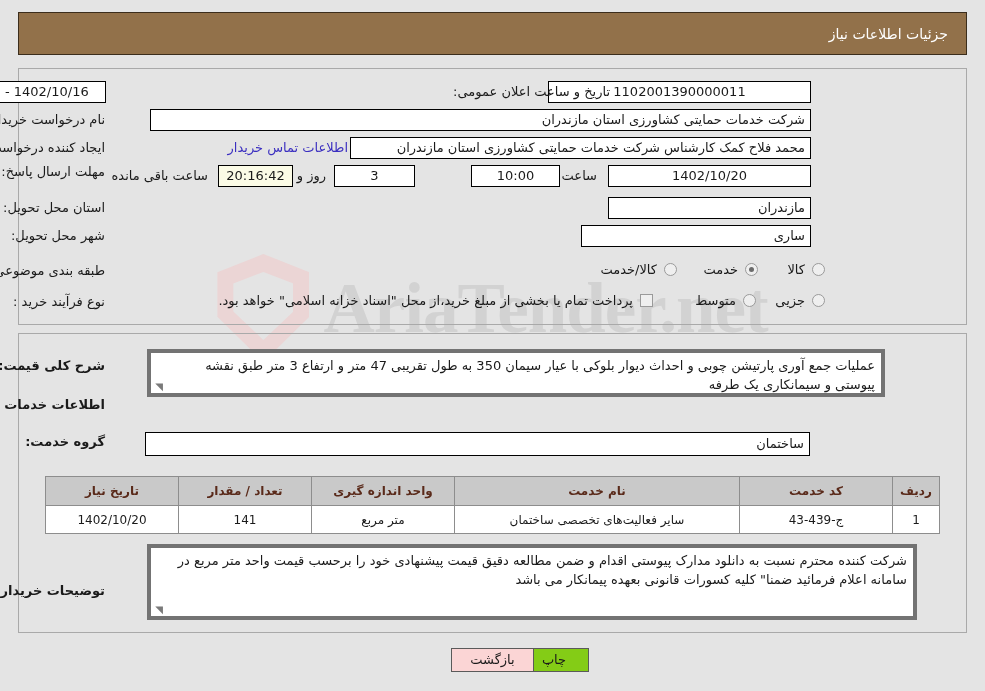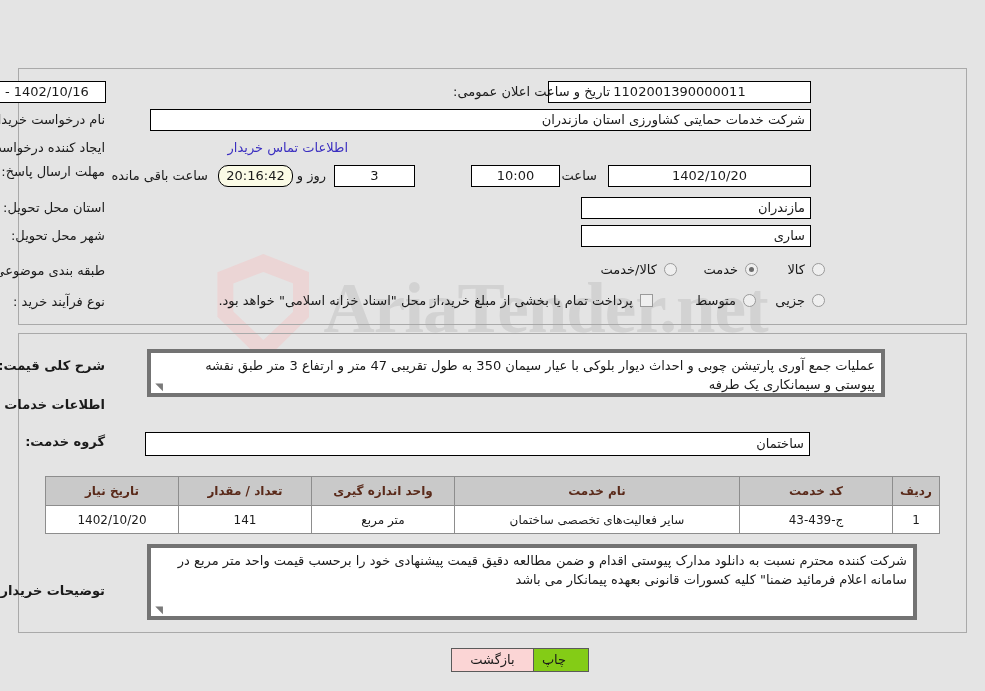--- a/index.html
+++ b/index.html
@@ -244,46 +244,50 @@
 </head>
 <body>
 
 <div id="page">
 
   <div class="watermark">
     <div class="wm-shield"></div>
     <div class="wm-text">AriaTender.net</div>
   </div>
 
+  <div class="title-bar">
+    <span class="t">جزئیات اطلاعات نیاز</span>
+  </div>
 
   <div class="panel" id="panel-top"></div>
 
   <div class="lbl" style="right:880px; top:84px;">شماره نیاز:</div>
   <div class="inp center" style="right:174px; top:81px; width:263px;">1102001390000011</div>
 
   <div class="lbl" style="right:375px; top:84px;">تاریخ و ساعت اعلان عمومی:</div>
   <div class="inp center" style="right:879px; top:81px; width:160px;">1402/10/16 - 12:18</div>
 
   <div class="lbl" style="right:880px; top:112px;">نام درخواست خریدار:</div>
   <div class="inp" style="right:174px; top:109px; width:661px;">شرکت خدمات حمایتی کشاورزی استان مازندران</div>
 
   <div class="lbl" style="right:880px; top:140px;">ایجاد کننده درخواست:</div>
+  <div class="inp" style="right:174px; top:137px; width:461px;">محمد فلاح  کمک کارشناس شرکت خدمات حمایتی کشاورزی استان مازندران</div>
   <div class="link" style="right:637px; top:140px;">اطلاعات تماس خریدار</div>
 
   <div class="lbl" style="right:880px; top:163px; width:95px; line-height:17px;">مهلت ارسال پاسخ: تا تاریخ:</div>
   <div class="inp center" style="right:174px; top:165px; width:203px;">1402/10/20</div>
   <div class="unit" style="right:388px; top:168px;">ساعت</div>
   <div class="inp center" style="right:425px; top:165px; width:89px;">10:00</div>
   <div class="inp center" style="right:570px; top:165px; width:81px;">3</div>
   <div class="unit" style="right:659px; top:168px;">روز و</div>
-  <div class="inp timer" style="right:692px; top:165px; width:75px;border-radius:10px;">20:16:42</div>
+  <div class="inp timer" style="right:692px; top:165px; width:75px;">20:16:42</div>
   <div class="unit" style="right:777px; top:168px;">ساعت باقی مانده</div>
 
   <div class="lbl" style="right:880px; top:200px;margin-left:48px;">استان محل تحویل:</div>
-  <div class="inp" style="right:174px; top:197px; width:230px;">مازندران</div>
+  <div class="inp" style="right:174px; top:197px; width:203px;">مازندران</div>
 
   <div class="lbl" style="right:880px; top:228px;">شهر محل تحویل:</div>
   <div class="inp" style="right:174px; top:225px; width:230px;">ساری</div>
 
   <div class="lbl" style="right:880px; top:263px;">طبقه بندی موضوعی:</div>
 
   <div class="radio" id="cat-r0" style="right:160px; top:263px;"></div>
   <div class="radio-lbl" style="right:180px; top:262px;">کالا</div>
 
   <div class="radio on" id="cat-r1" style="right:227px; top:263px;"></div>

